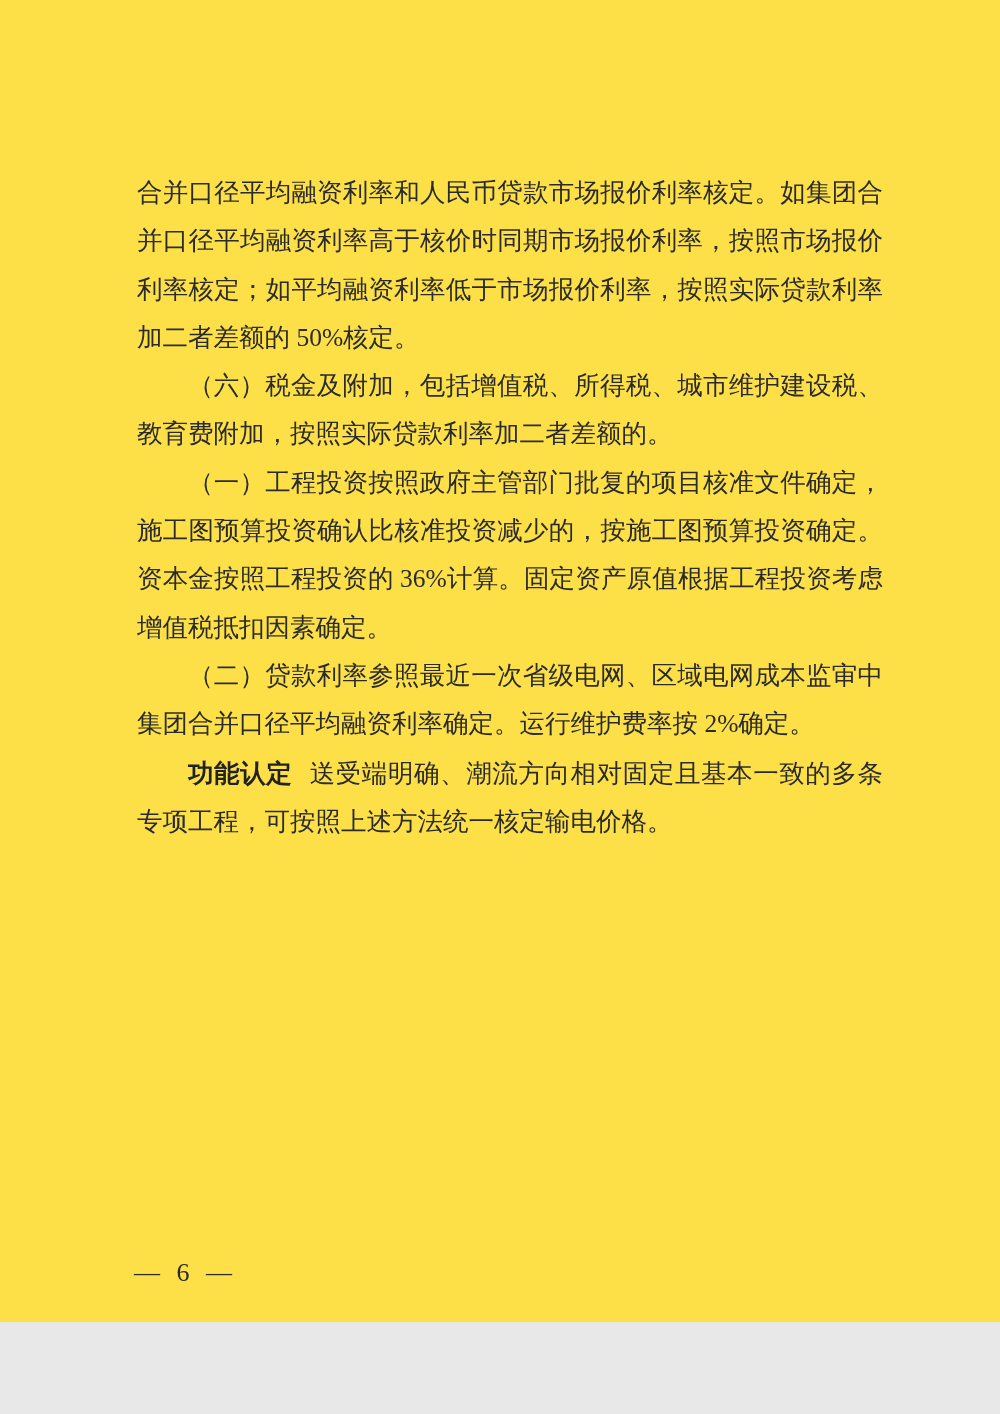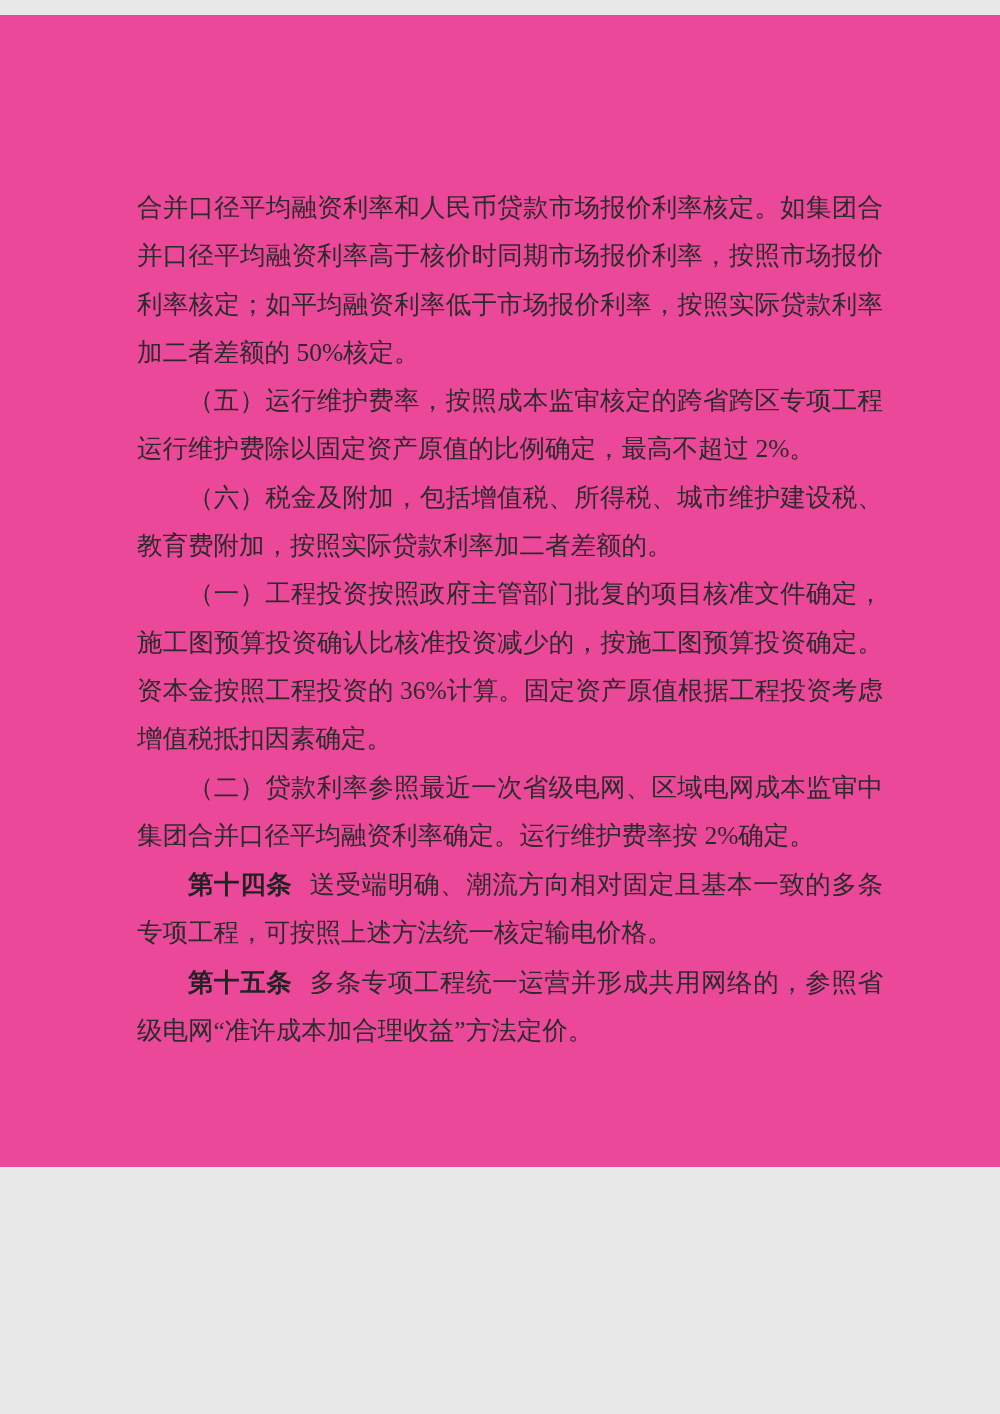--- a/index.html
+++ b/index.html
@@ -3,23 +3,23 @@
 <meta charset="utf-8">
 <style>
   html, body {
     margin: 0;
     padding: 0;
     background: #e8e8e8;
   }
   .page {
     position: relative;
     width: 1000px;
-    height: 1152px;
-    margin: 15px auto;
-    background: #ec4899;
+    height: 1322px;
+    margin: 0 auto;
+    background: #fde047;
     overflow: hidden;
   }
   .doc-body {
     position: absolute;
     left: 137px;
     top: 169px;
     width: 746px;
     font-family: "Liberation Serif", "DejaVu Serif", serif;
     font-size: 25.5px;
     line-height: 48.3px;
@@ -54,31 +54,29 @@
 </style>
 </head>
 <body>
 
 <div class="page">
 
   <div class="doc-body">
 
     <p class="para continuation">合并口径平均融资利率和人民币贷款市场报价利率核定。如集团合并口径平均融资利率高于核价时同期市场报价利率，按照市场报价利率核定；如平均融资利率低于市场报价利率，按照实际贷款利率加二者差额的 50%核定。</p>
 
-    <p class="para">（五）运行维护费率，按照成本监审核定的跨省跨区专项工程运行维护费除以固定资产原值的比例确定，最高不超过 2%。</p>
 
     <p class="para">（六）税金及附加，包括增值税、所得税、城市维护建设税、教育费附加，按照实际贷款利率加二者差额的。</p>
 
 
     <p class="para">（一）工程投资按照政府主管部门批复的项目核准文件确定，施工图预算投资确认比核准投资减少的，按施工图预算投资确定。资本金按照工程投资的 36%计算。固定资产原值根据工程投资考虑增值税抵扣因素确定。</p>
 
     <p class="para">（二）贷款利率参照最近一次省级电网、区域电网成本监审中集团合并口径平均融资利率确定。运行维护费率按 2%确定。</p>
 
-    <p class="para"><span class="article-head">第十四条</span><span>送受端明确、潮流方向相对固定且基本一致的多条专项工程，可按照上述方法统一核定输电价格。</span></p>
+    <p class="para"><span class="article-head">功能认定</span><span>送受端明确、潮流方向相对固定且基本一致的多条专项工程，可按照上述方法统一核定输电价格。</span></p>
 
-    <p class="para"><span class="article-head">第十五条</span><span>多条专项工程统一运营并形成共用网络的，参照省级电网“准许成本加合理收益”方法定价。</span></p>
 
 
   </div>
 
   <div class="page-number">— 6 —</div>
 
 </div>
 
 </body></html>

